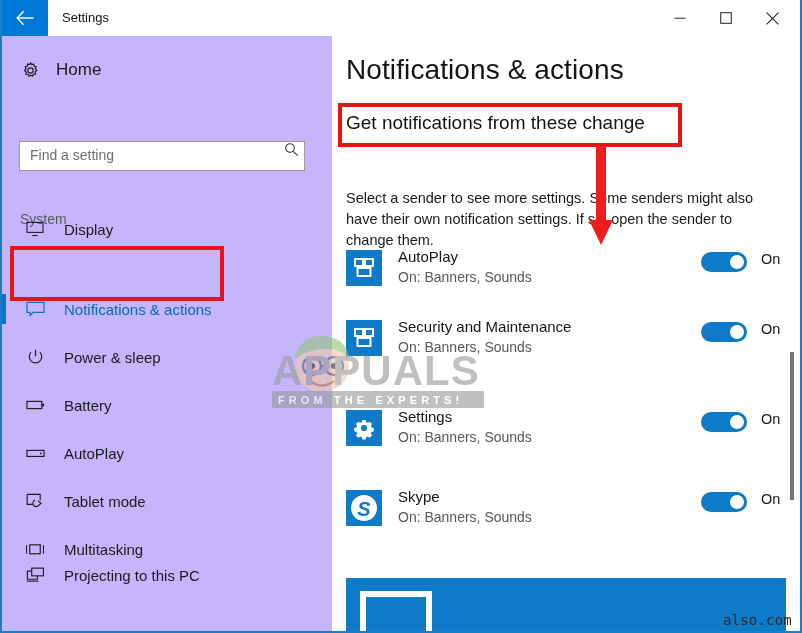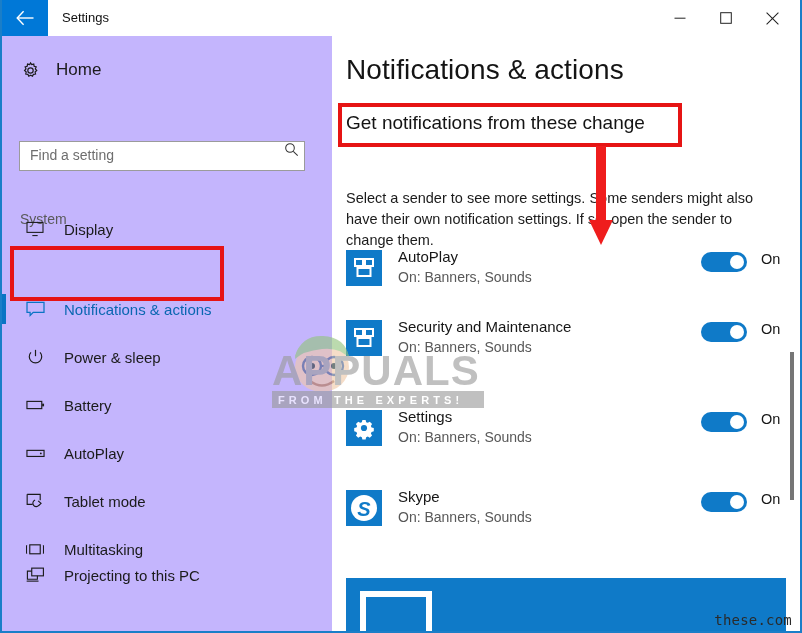--- a/index.html
+++ b/index.html
@@ -330,15 +330,15 @@
       <circle cx="70" cy="33" r="3" fill="#233"></circle>
       <path d="M46 48 q12 9 24 0" fill="none" stroke="#b4764f" stroke-width="2.4"></path>
     </g>
 
     <text x="8" y="52" font-family="Liberation Sans, sans-serif" font-size="42" font-weight="bold" fill="#9a9a9a" letter-spacing="1">APPUALS</text>
 
     <rect x="8" y="58" width="212" height="17" fill="#9a9a9a"></rect>
     <text x="14" y="71" font-family="Liberation Sans, sans-serif" font-size="11" font-weight="bold" fill="#ffffff" letter-spacing="4.1">FROM THE EXPERTS!</text>
   </svg>
 
-  <div id="wm-wsxdn">these.com</div>
+  <div id="wm-wsxdn">also.com</div>
 
 </div>
 
 </body></html>

